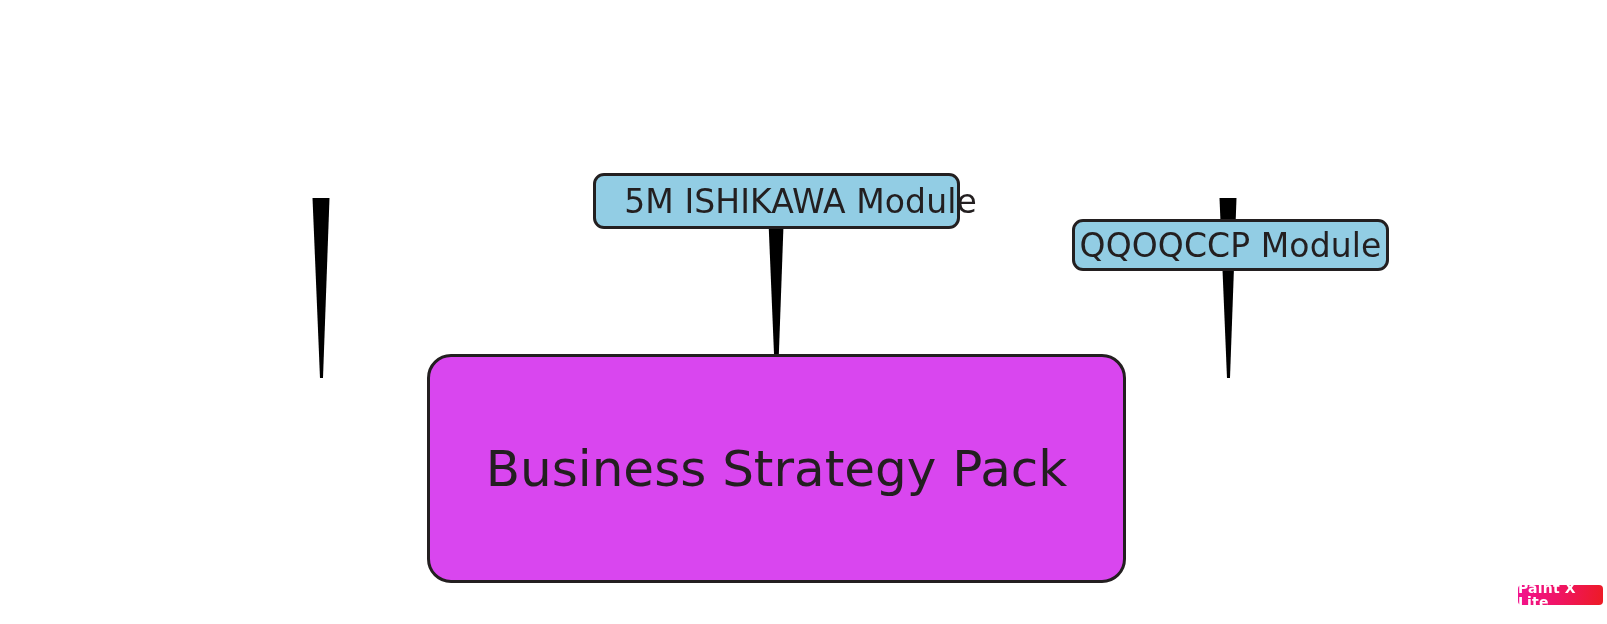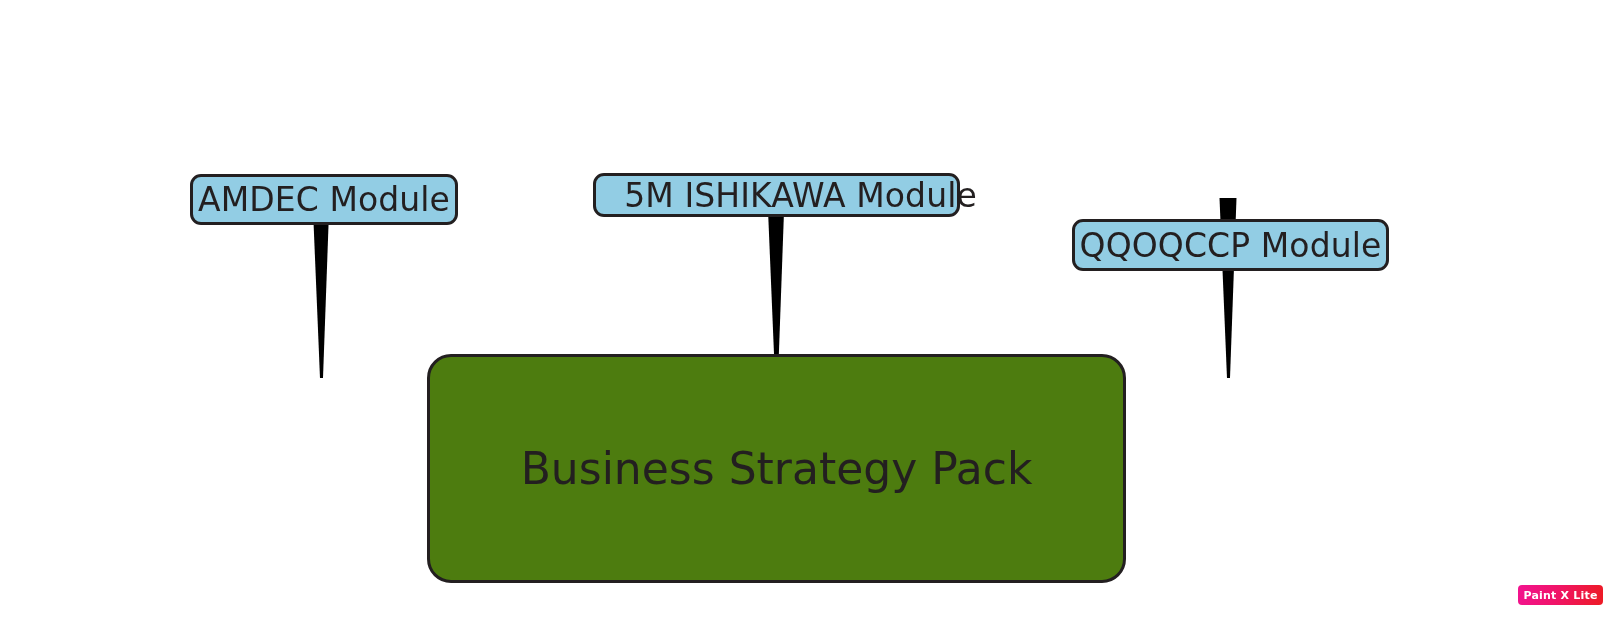--- a/index.html
+++ b/index.html
@@ -39,53 +39,53 @@
   }
   .node-module {
     background: #92cde4;
     border: 3px solid #231f20;
     border-radius: 11px;
     font-size: 33px;
     letter-spacing: 0.1px;
     z-index: 3;
   }
   .node-central {
-    background: #4d7c0f;
+    background: #d946ef;
     border: 3px solid #231f20;
     border-radius: 24px;
-    font-size: 44px;
+    font-size: 50px;
     z-index: 1;
   }
   .node-label {
     display: block;
   }
   
   #node-amdec   { left: 190px;  top: 174px; width: 268px; height: 51px; }
-  #node-ishikawa{ left: 593px;  top: 173px; width: 367px; height: 44px; padding-left: 48px; }
+  #node-ishikawa{ left: 593px;  top: 173px; width: 367px; height: 56px; padding-left: 48px; }
   #node-qqoqccp { left: 1072px; top: 173px; width: 317px; height: 52px; margin-top: 46px; }
   #node-central { left: 427px;  top: 354px; width: 699px; height: 229px; }
 
   
   #watermark {
     position: absolute;
     left: 1518px;
     top: 585px;
     width: 85px;
     height: 20px;
     border-radius: 4px;
     background: linear-gradient(100deg, #f2138f 0%, #f01468 45%, #ed1b24 100%);
     display: flex;
     align-items: center;
     justify-content: center;
     z-index: 9;
   }
   #watermark .wm-text {
     color: #ffffff;
     font-family: "DejaVu Sans", sans-serif;
-    font-size: 11px;
+    font-size: 14px;
     font-weight: bold;
     letter-spacing: 0.2px;
     line-height: 1;
   }
 </style>
 </head>
 <body>
 
 <div id="canvas">
 
@@ -94,23 +94,20 @@
       <polygon points="312.5,198 329.5,198 323.0,378 320.0,378" fill="#000000"></polygon>
     </g>
     <g>
       <polygon points="767.5,198 784.5,198 778.0,378 775.0,378" fill="#000000"></polygon>
     </g>
     <g>
       <polygon points="1219.5,198 1236.5,198 1230.0,378 1227.0,378" fill="#000000"></polygon>
     </g>
   </svg>
 
-  <div class="node node-module" id="node-amdec">
-    <span class="node-label">AMDEC Module</span>
-  </div>
 
   <div class="node node-module" id="node-ishikawa">
     <span class="node-label">5M ISHIKAWA Module</span>
   </div>
 
   <div class="node node-module" id="node-qqoqccp">
     <span class="node-label">QQOQCCP Module</span>
   </div>
 
   <div class="node node-central" id="node-central">

